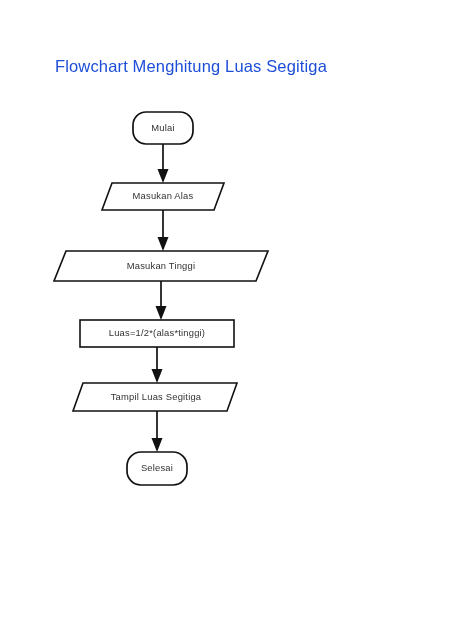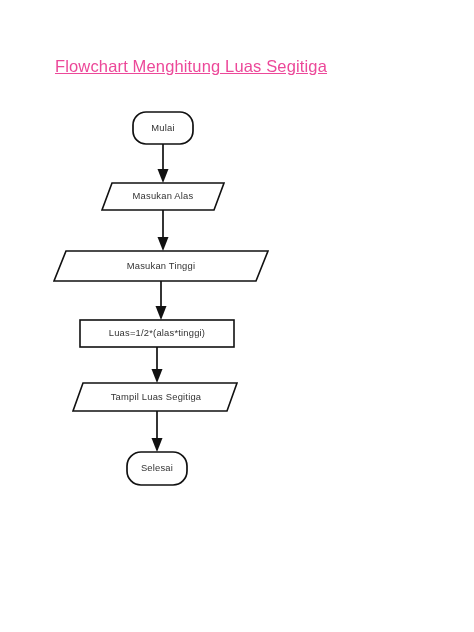--- a/index.html
+++ b/index.html
@@ -16,24 +16,23 @@
     height: 632px;
     background: #ffffff;
     overflow: hidden;
   }
   #page-title {
     position: absolute;
     left: 55px;
     top: 57px;
     font-size: 16.5px;
     font-weight: 400;
-    color: #ec4899;
+    color: #1d4ed8;
     letter-spacing: 0.15px;
     white-space: nowrap;
-    text-decoration: underline;
   }
   #flow-canvas {
     position: absolute;
     left: 0;
     top: 0;
     width: 474px;
     height: 632px;
   }
   .node-label {
     font-family: "Liberation Sans", sans-serif;

